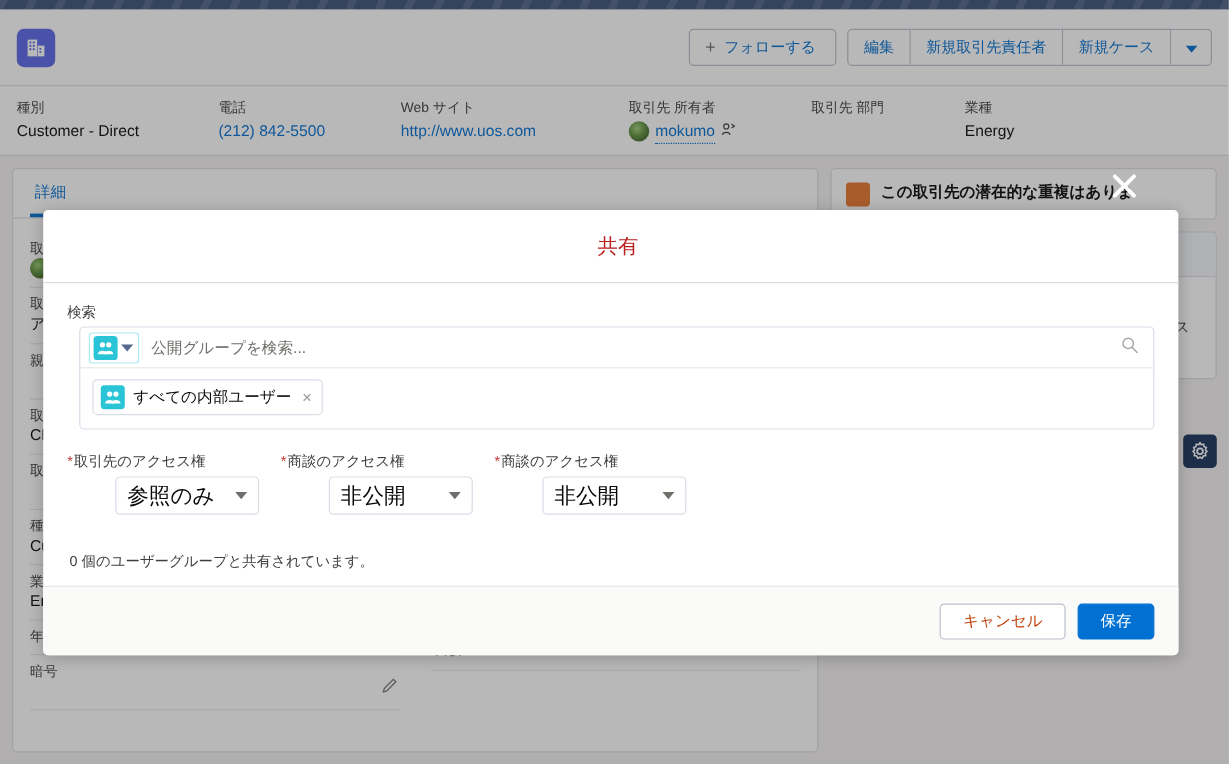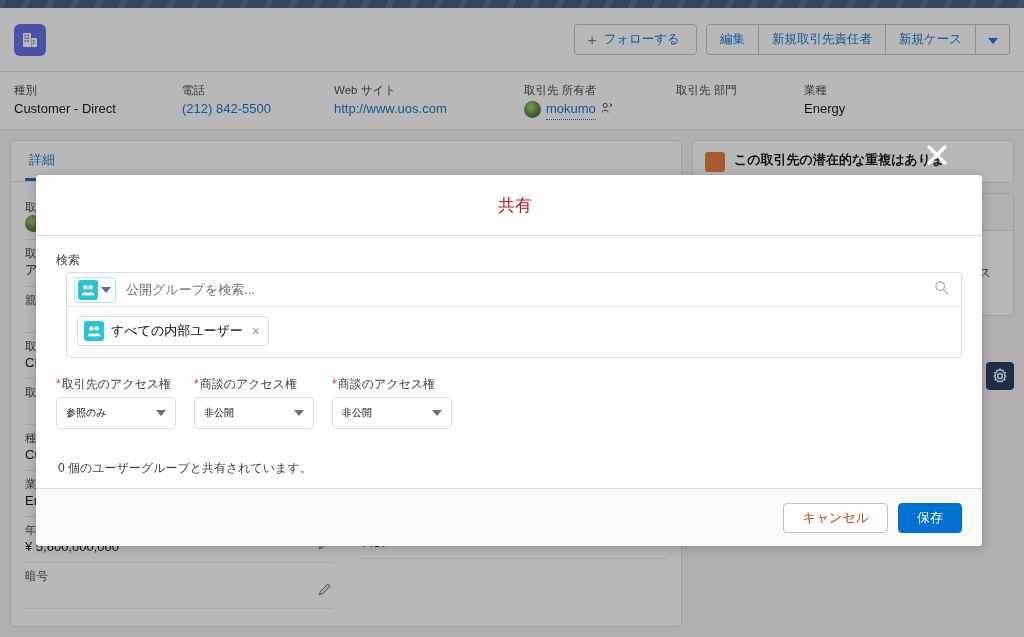--- a/index.html
+++ b/index.html
@@ -165,21 +165,21 @@
     padding: 4px 8px 4px 6px; font-size: 13px; color: #080707; font-family: Liberation Mono, monospace;
   }
   .pill-x { color: #9a9a9a; font-size: 13px; margin-left: 2px; }
 
   .access-row { display: flex; gap: 18px; margin-top: 18px; }
   .acc-label { font-size: 12px; color: #3e3e3c; margin-bottom: 4px; }
   .req { color: #c23934; margin-right: 1px; }
   .sel {
     width: 120px; height: 32px; border: 1px solid #d8dde6; border-radius: 4px;
     background: #fff; display: flex; align-items: center; padding: 0 9px;
-    font-size: 10px; color: #080707; justify-content: space-between;
+    font-size: 18px; color: #080707; justify-content: space-between; margin-left: 40px;
   }
   .sel .caret { border-top-color: #706e6b; }
   .share-note { font-size: 12px; color: #3e3e3c; margin-top: 31px; padding-left: 2px; }
 </style>
 </head>
 <body>
 
 <div id="root">
 
   <div class="bg-page">
@@ -324,21 +324,20 @@
               <div class="f-label">業種</div>
               <div class="f-value">Energy</div>
               <span class="pencil">
                 <svg width="13" height="13" viewBox="0 0 14 14">
                     <path d="M10.6 1.2 L12.8 3.4 L4.6 11.6 L1.6 12.4 L2.4 9.4 Z" fill="none" stroke="#3e3e3c" stroke-width="1.1"></path>
                   </svg>
               </span>
             </div>
             <div class="field">
               <div class="f-label">年間売上</div>
-              <div class="f-value">¥ 5,600,000,000</div>
               <span class="pencil">
                 <svg width="13" height="13" viewBox="0 0 14 14">
                     <path d="M10.6 1.2 L12.8 3.4 L4.6 11.6 L1.6 12.4 L2.4 9.4 Z" fill="none" stroke="#3e3e3c" stroke-width="1.1"></path>
                   </svg>
               </span>
             </div>
             <div class="field">
               <div class="f-label">暗号</div>
               <div class="f-value"></div>
               <span class="pencil">

